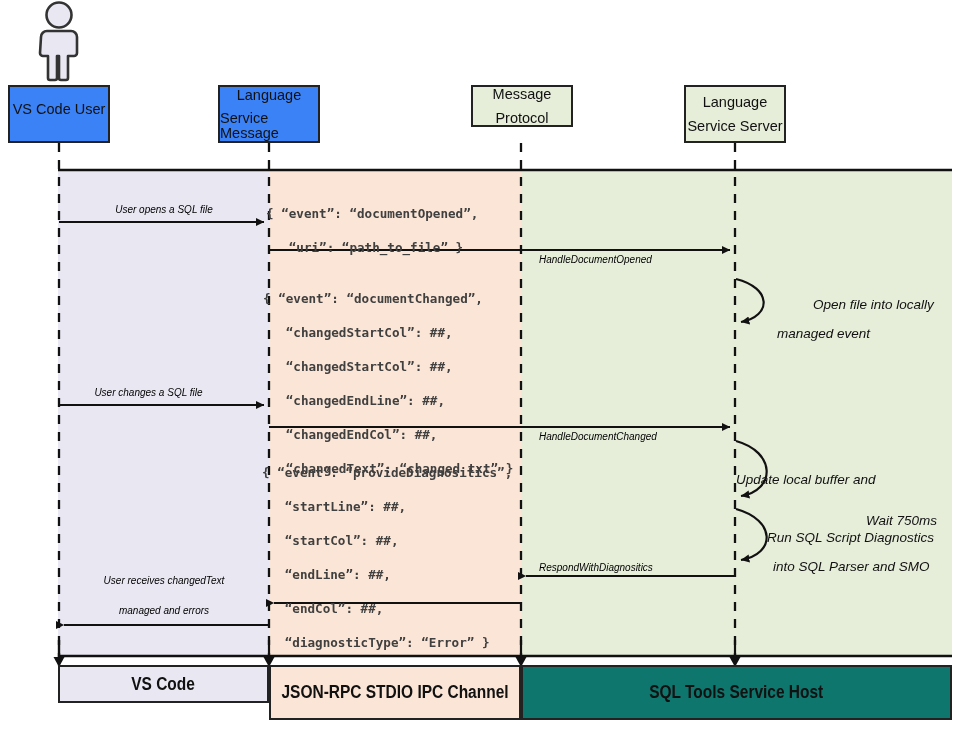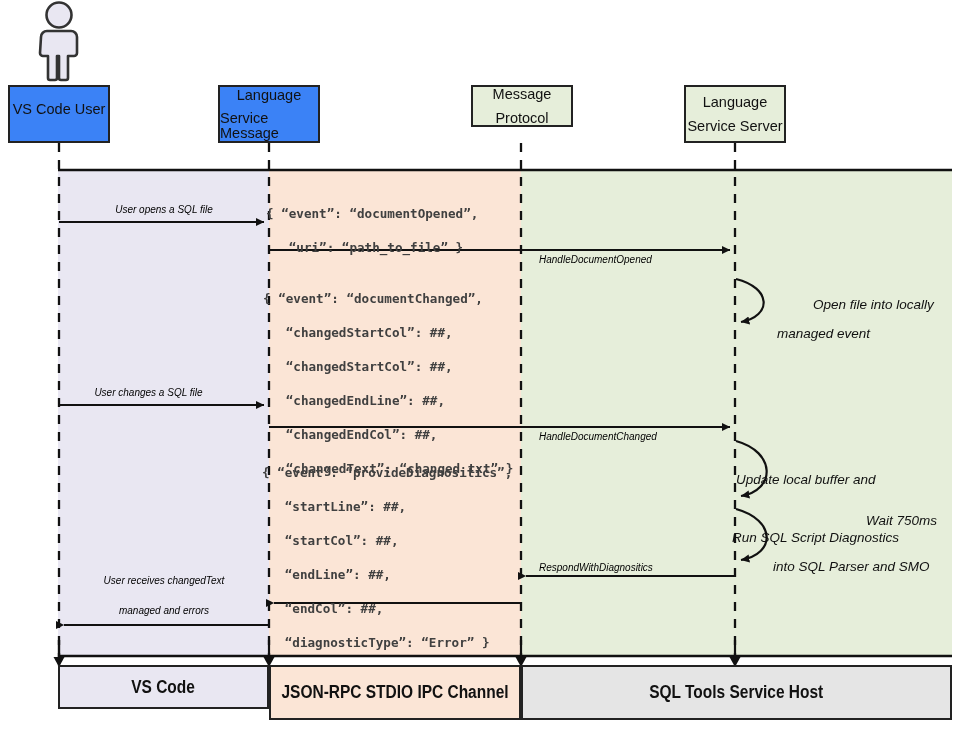--- a/index.html
+++ b/index.html
@@ -14,21 +14,21 @@
   .pbox .l1{margin-bottom:9px;}
   .pbox.purple{background:#3b82f6;}
   .pbox.green{background:#e6eeda;}
 
   
   .legend{position:absolute;border:2px solid #222;box-sizing:border-box;
           display:flex;align-items:center;justify-content:center;
           font-weight:bold;font-size:18px;color:#111;}
   .legend.purple{background:#e9e7f2;}
   .legend.orange{background:#fbe5d6;}
-  .legend.green{background:#e5e5e5;}
+  .legend.green{background:#0f766e;}
   .legend span{transform:scaleX(.86);display:inline-block;white-space:nowrap;}
 
   
   .lbl{position:absolute;font-style:italic;font-size:10px;color:#000000;
        white-space:nowrap;line-height:30px;}
   .lbl.c{text-align:center;}
   .json{position:absolute;font-family:"DejaVu Sans Mono","Liberation Mono",monospace;
         font-size:12.6px;color:#404040;white-space:pre;line-height:34px;font-weight:700;}
   .note{position:absolute;font-style:italic;font-size:13.5px;color:#111;
         white-space:nowrap;line-height:29px;}
@@ -141,24 +141,24 @@
 <div class="json" style="left:262px;top:558px;">   “endLine”: ##,</div>
 <div class="json" style="left:262px;top:592px;">   “endCol”: ##,</div>
 <div class="json" style="left:262px;top:626px;">   “diagnosticType”: “Error” }</div>
 
 <div class="note" style="left:813px;top:290px;">Open file into locally</div>
 <div class="note" style="left:777px;top:319px;">managed event</div>
 
 <div class="note" style="left:736px;top:465px;">Update local buffer and</div>
 <div class="note r" style="left:777px;top:494px;width:160px;margin-top:12px;">Wait 750ms</div>
 
-<div class="note" style="left:732px;top:523px;">Run SQL Script Diagnostics</div>
+<div class="note" style="left:767px;top:523px;">Run SQL Script Diagnostics</div>
 <div class="note" style="left:773px;top:552px;">into SQL Parser and SMO</div>
 
-<div class="legend purple" style="left:58px;top:665px;width:211px;height:44px;">
+<div class="legend purple" style="left:58px;top:665px;width:211px;height:38px;">
   <span>VS Code</span>
 </div>
 <div class="legend orange" style="left:269px;top:665px;width:252px;height:55px;">
   <span>JSON-RPC STDIO IPC Channel</span>
 </div>
 <div class="legend green" style="left:521px;top:665px;width:431px;height:55px;">
   <span>SQL Tools Service Host</span>
 </div>
 
 </body></html>

